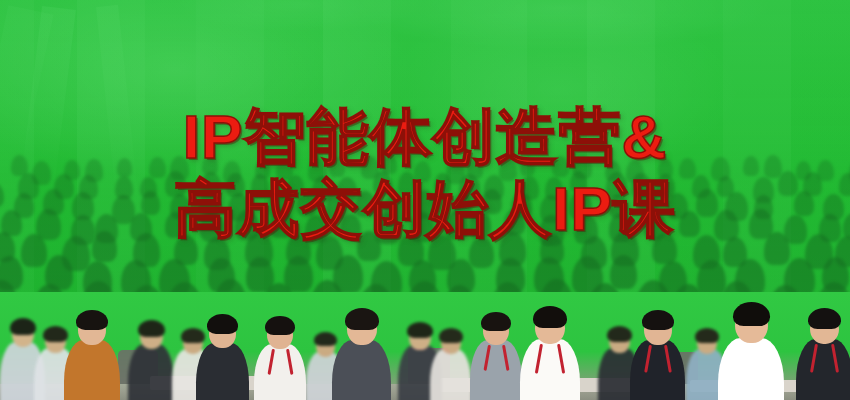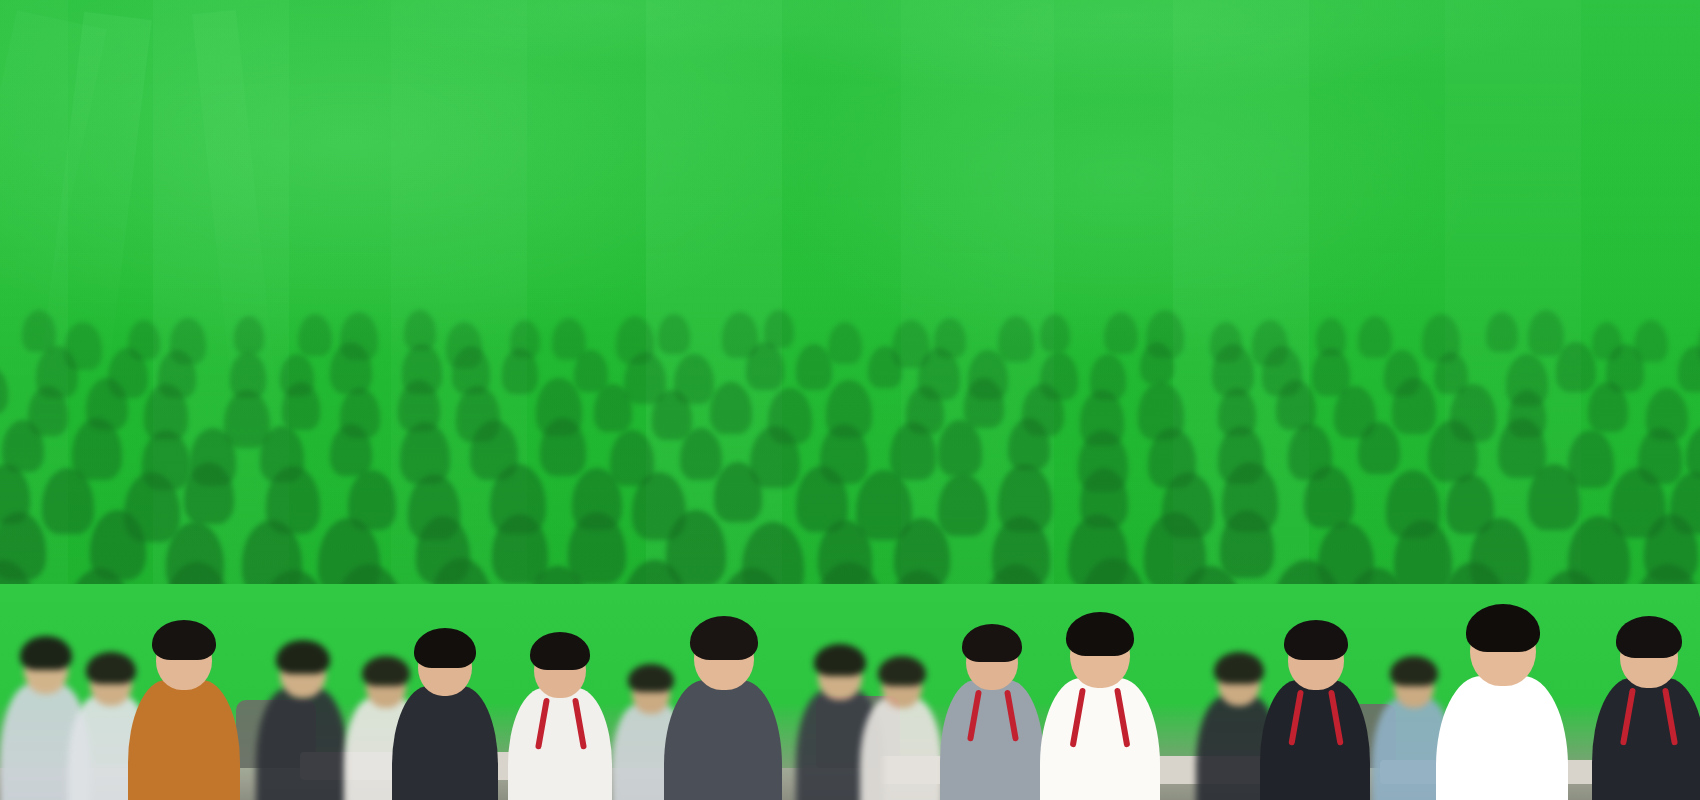--- a/index.html
+++ b/index.html
@@ -496,15 +496,17 @@
           <div class="body" style="left: 0px; top: 31px; width: 57px; height: 92px; background: rgb(35, 38, 44);"></div>
           <div class="head" style="left: 14px; top: 2px; width: 29px; height: 34px; background: rgb(226, 183, 149);"></div>
           <div class="hair" style="left: 12px; top: 0px; width: 33px; height: 21px; background: rgb(20, 17, 16);"></div>
           <div class="lanyard" style="left: 19px; top: 36px; width: 3px; height: 29px; transform: rotate(10deg);"></div>
           <div class="lanyard" style="left: 35px; top: 36px; width: 3px; height: 29px; transform: rotate(-10deg);"></div>
         </div>
       </div>
   </div>
 
   <div class="copy">
+    <div class="title-line l1">IP智能体创造营&amp;</div>
+    <div class="title-line l2">高成交创始人IP课</div>
   </div>
 
 </div>
 
 </body></html>

